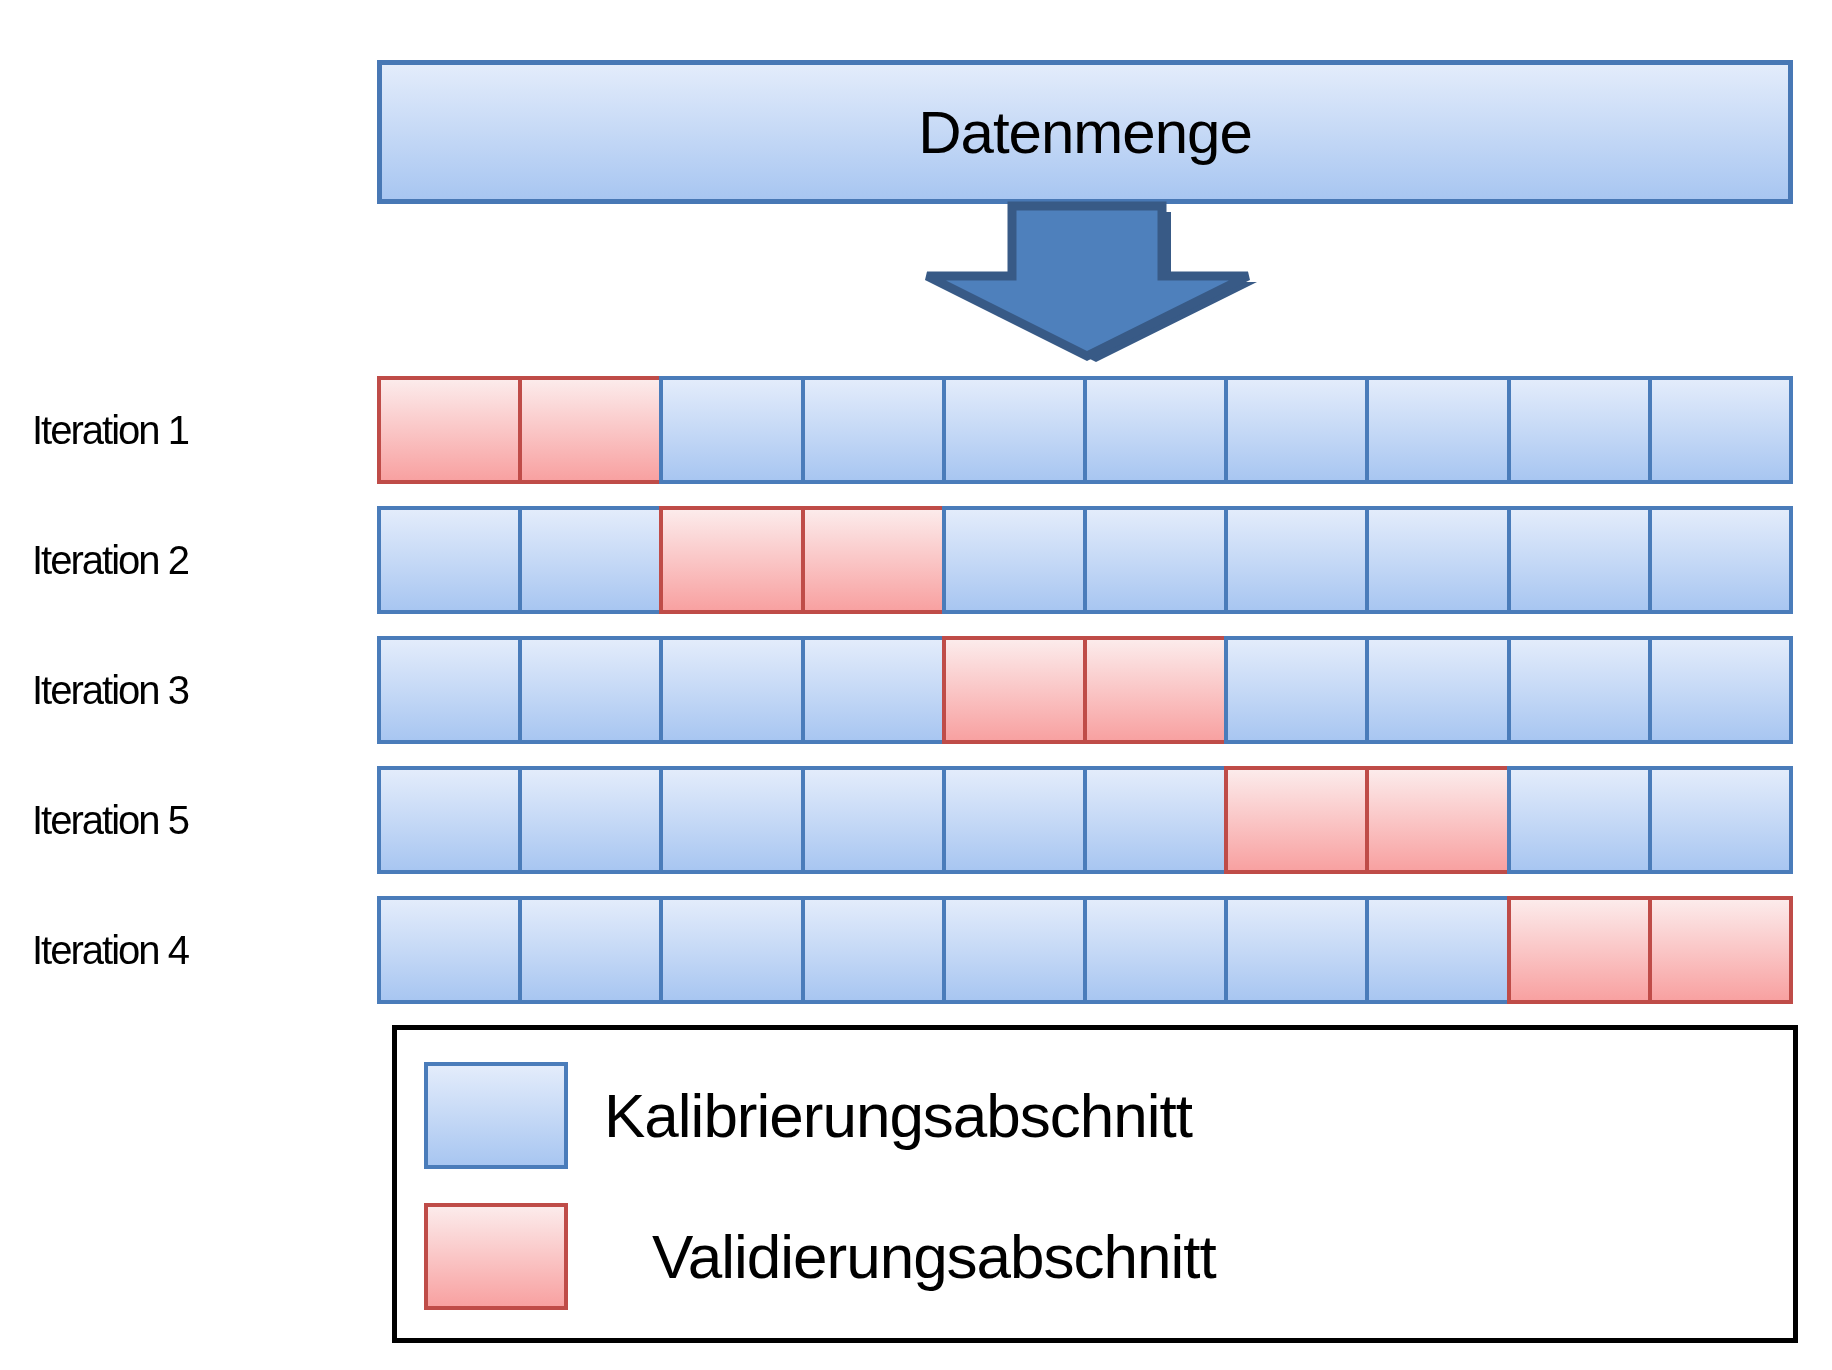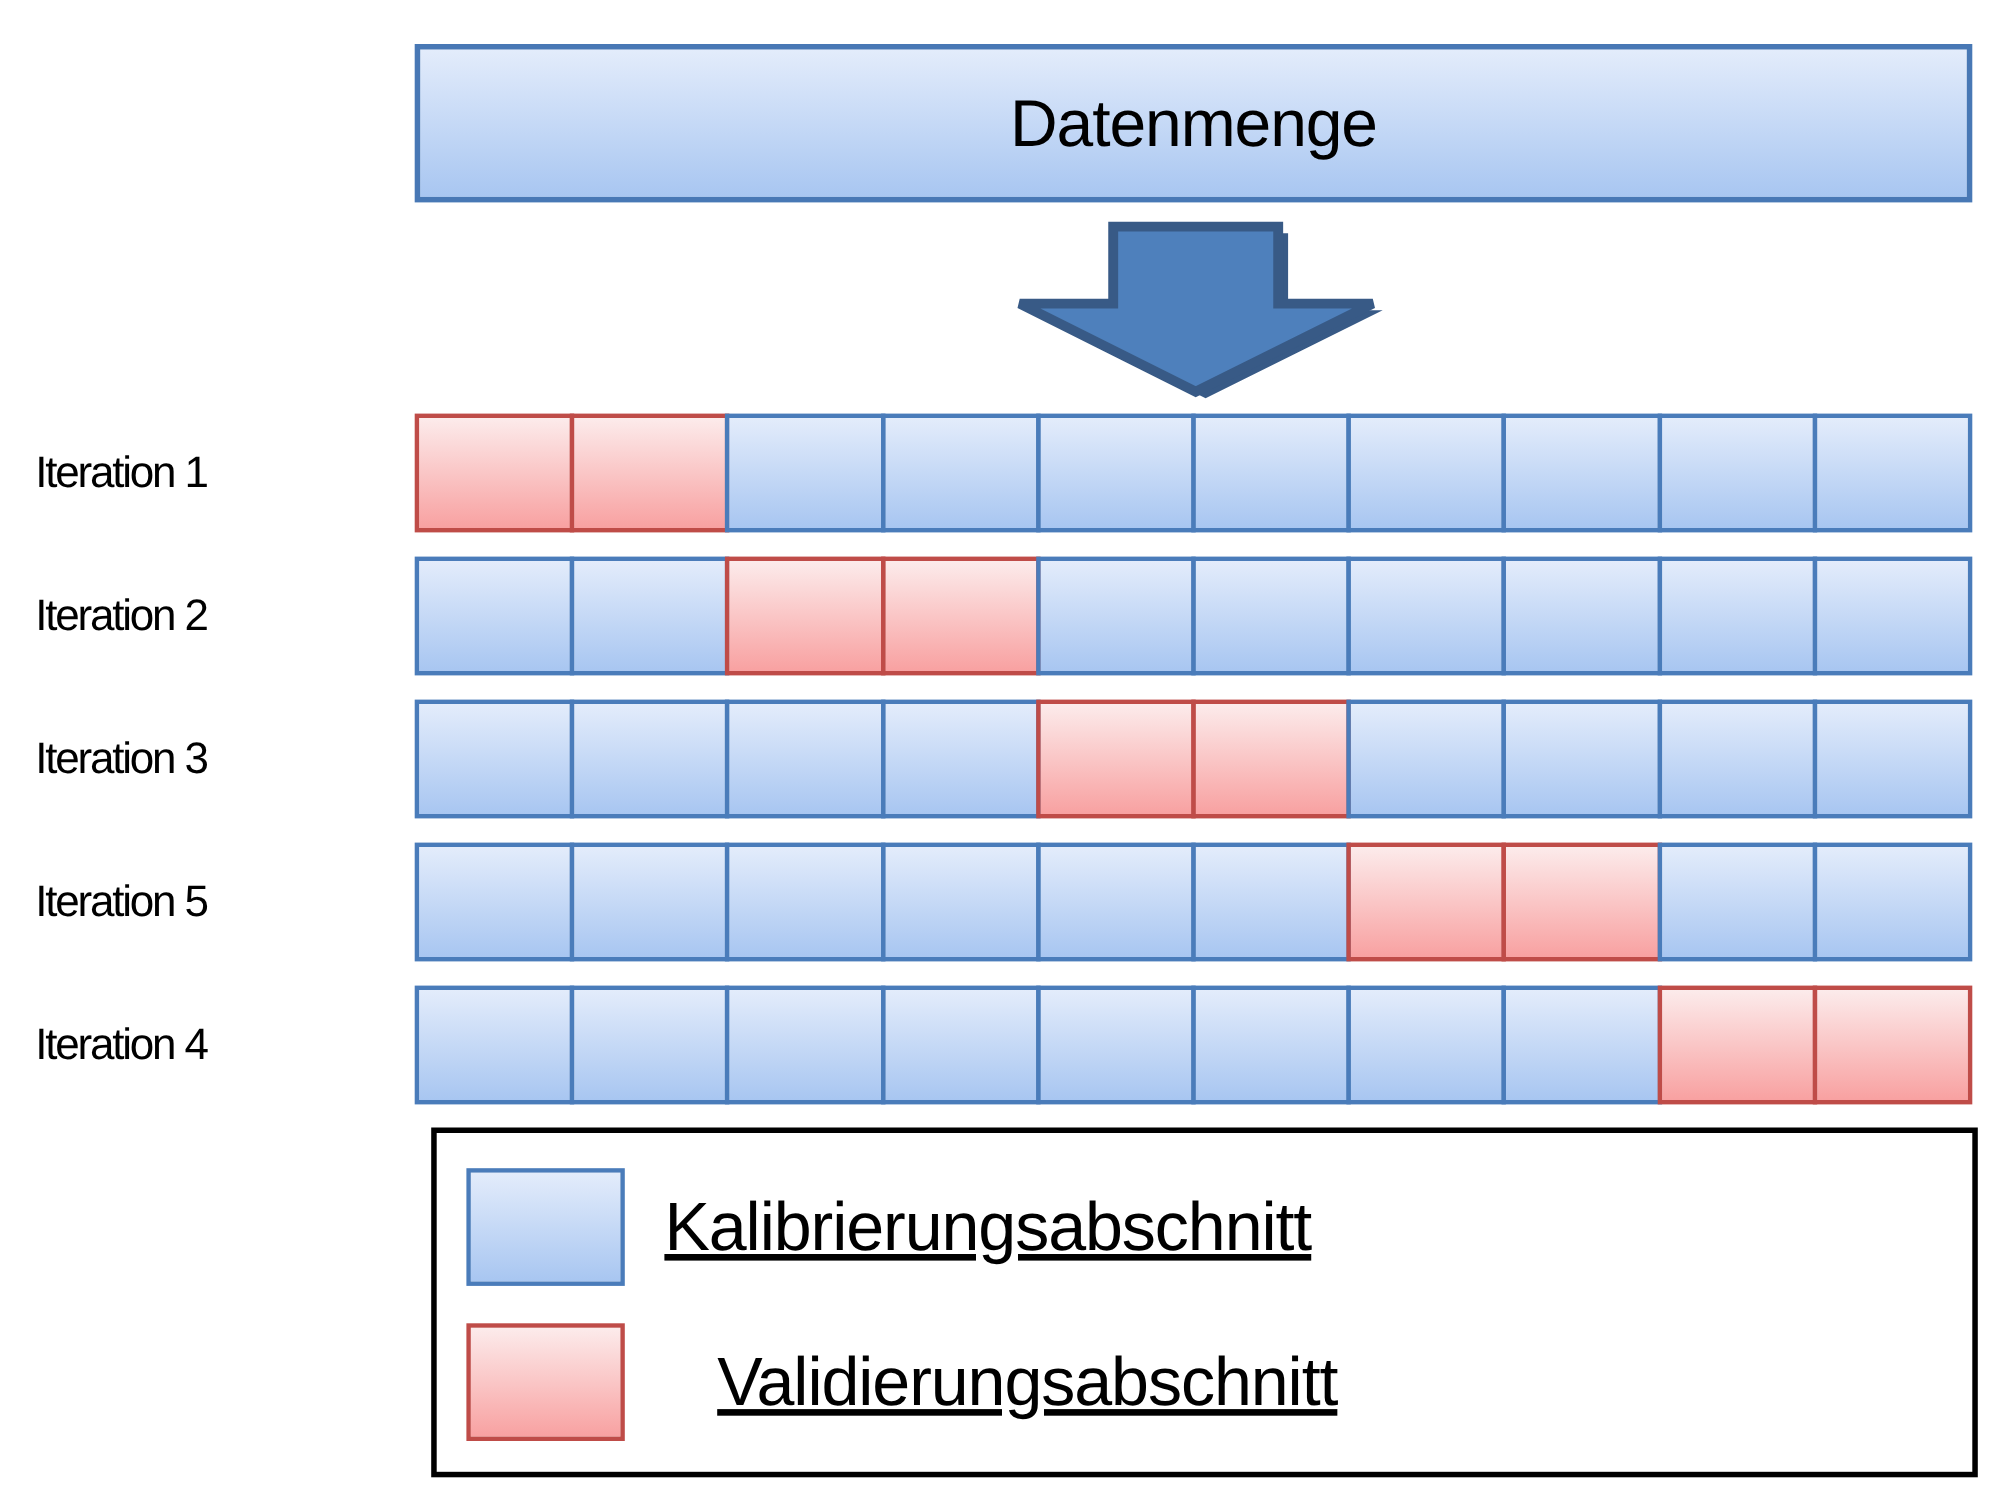--- a/index.html
+++ b/index.html
@@ -5,21 +5,21 @@
 <style>
   html,body{margin:0;padding:0;background:#ffffff;}
   body{
     width:1832px;height:1370px;position:relative;overflow:hidden;
     font-family:"Liberation Sans", sans-serif;color:#000;
   }
   .canvas{position:absolute;inset:0;}
 
   
   .data-box{
-    position:absolute;left:377px;top:40px;width:1416px;height:144px;
+    position:absolute;left:377px;top:60px;width:1416px;height:144px;
     box-sizing:border-box;border:5px solid var(--box-border);
     background:linear-gradient(180deg,var(--cal-top) 0%,var(--cal-bottom) 100%);
     display:flex;align-items:center;justify-content:center;
   }
   .data-box span{font-size:60px;letter-spacing:-1px;}
 
   
   .arrow{position:absolute;left:900px;top:196px;width:380px;height:176px;}
 
   
@@ -56,21 +56,21 @@
   .legend-swatch.cal{
     border:4px solid var(--cal-border);
     background:linear-gradient(180deg,var(--cal-top) 0%,var(--cal-bottom) 100%);
   }
   .legend-swatch.val{
     border:4px solid var(--val-border);
     background:linear-gradient(180deg,var(--val-top) 0%,var(--val-bottom) 100%);
   }
   .legend-label{
     position:absolute;left:604px;height:107px;display:flex;align-items:center;
-    font-size:62px;letter-spacing:-1px;white-space:nowrap;text-decoration:underline;
+    font-size:62px;letter-spacing:-1px;white-space:nowrap;
   }
 </style>
 </head>
 <body>
 
 <div class="canvas">
 
   <div class="data-box">
     <span>Datenmenge</span>
   </div>

